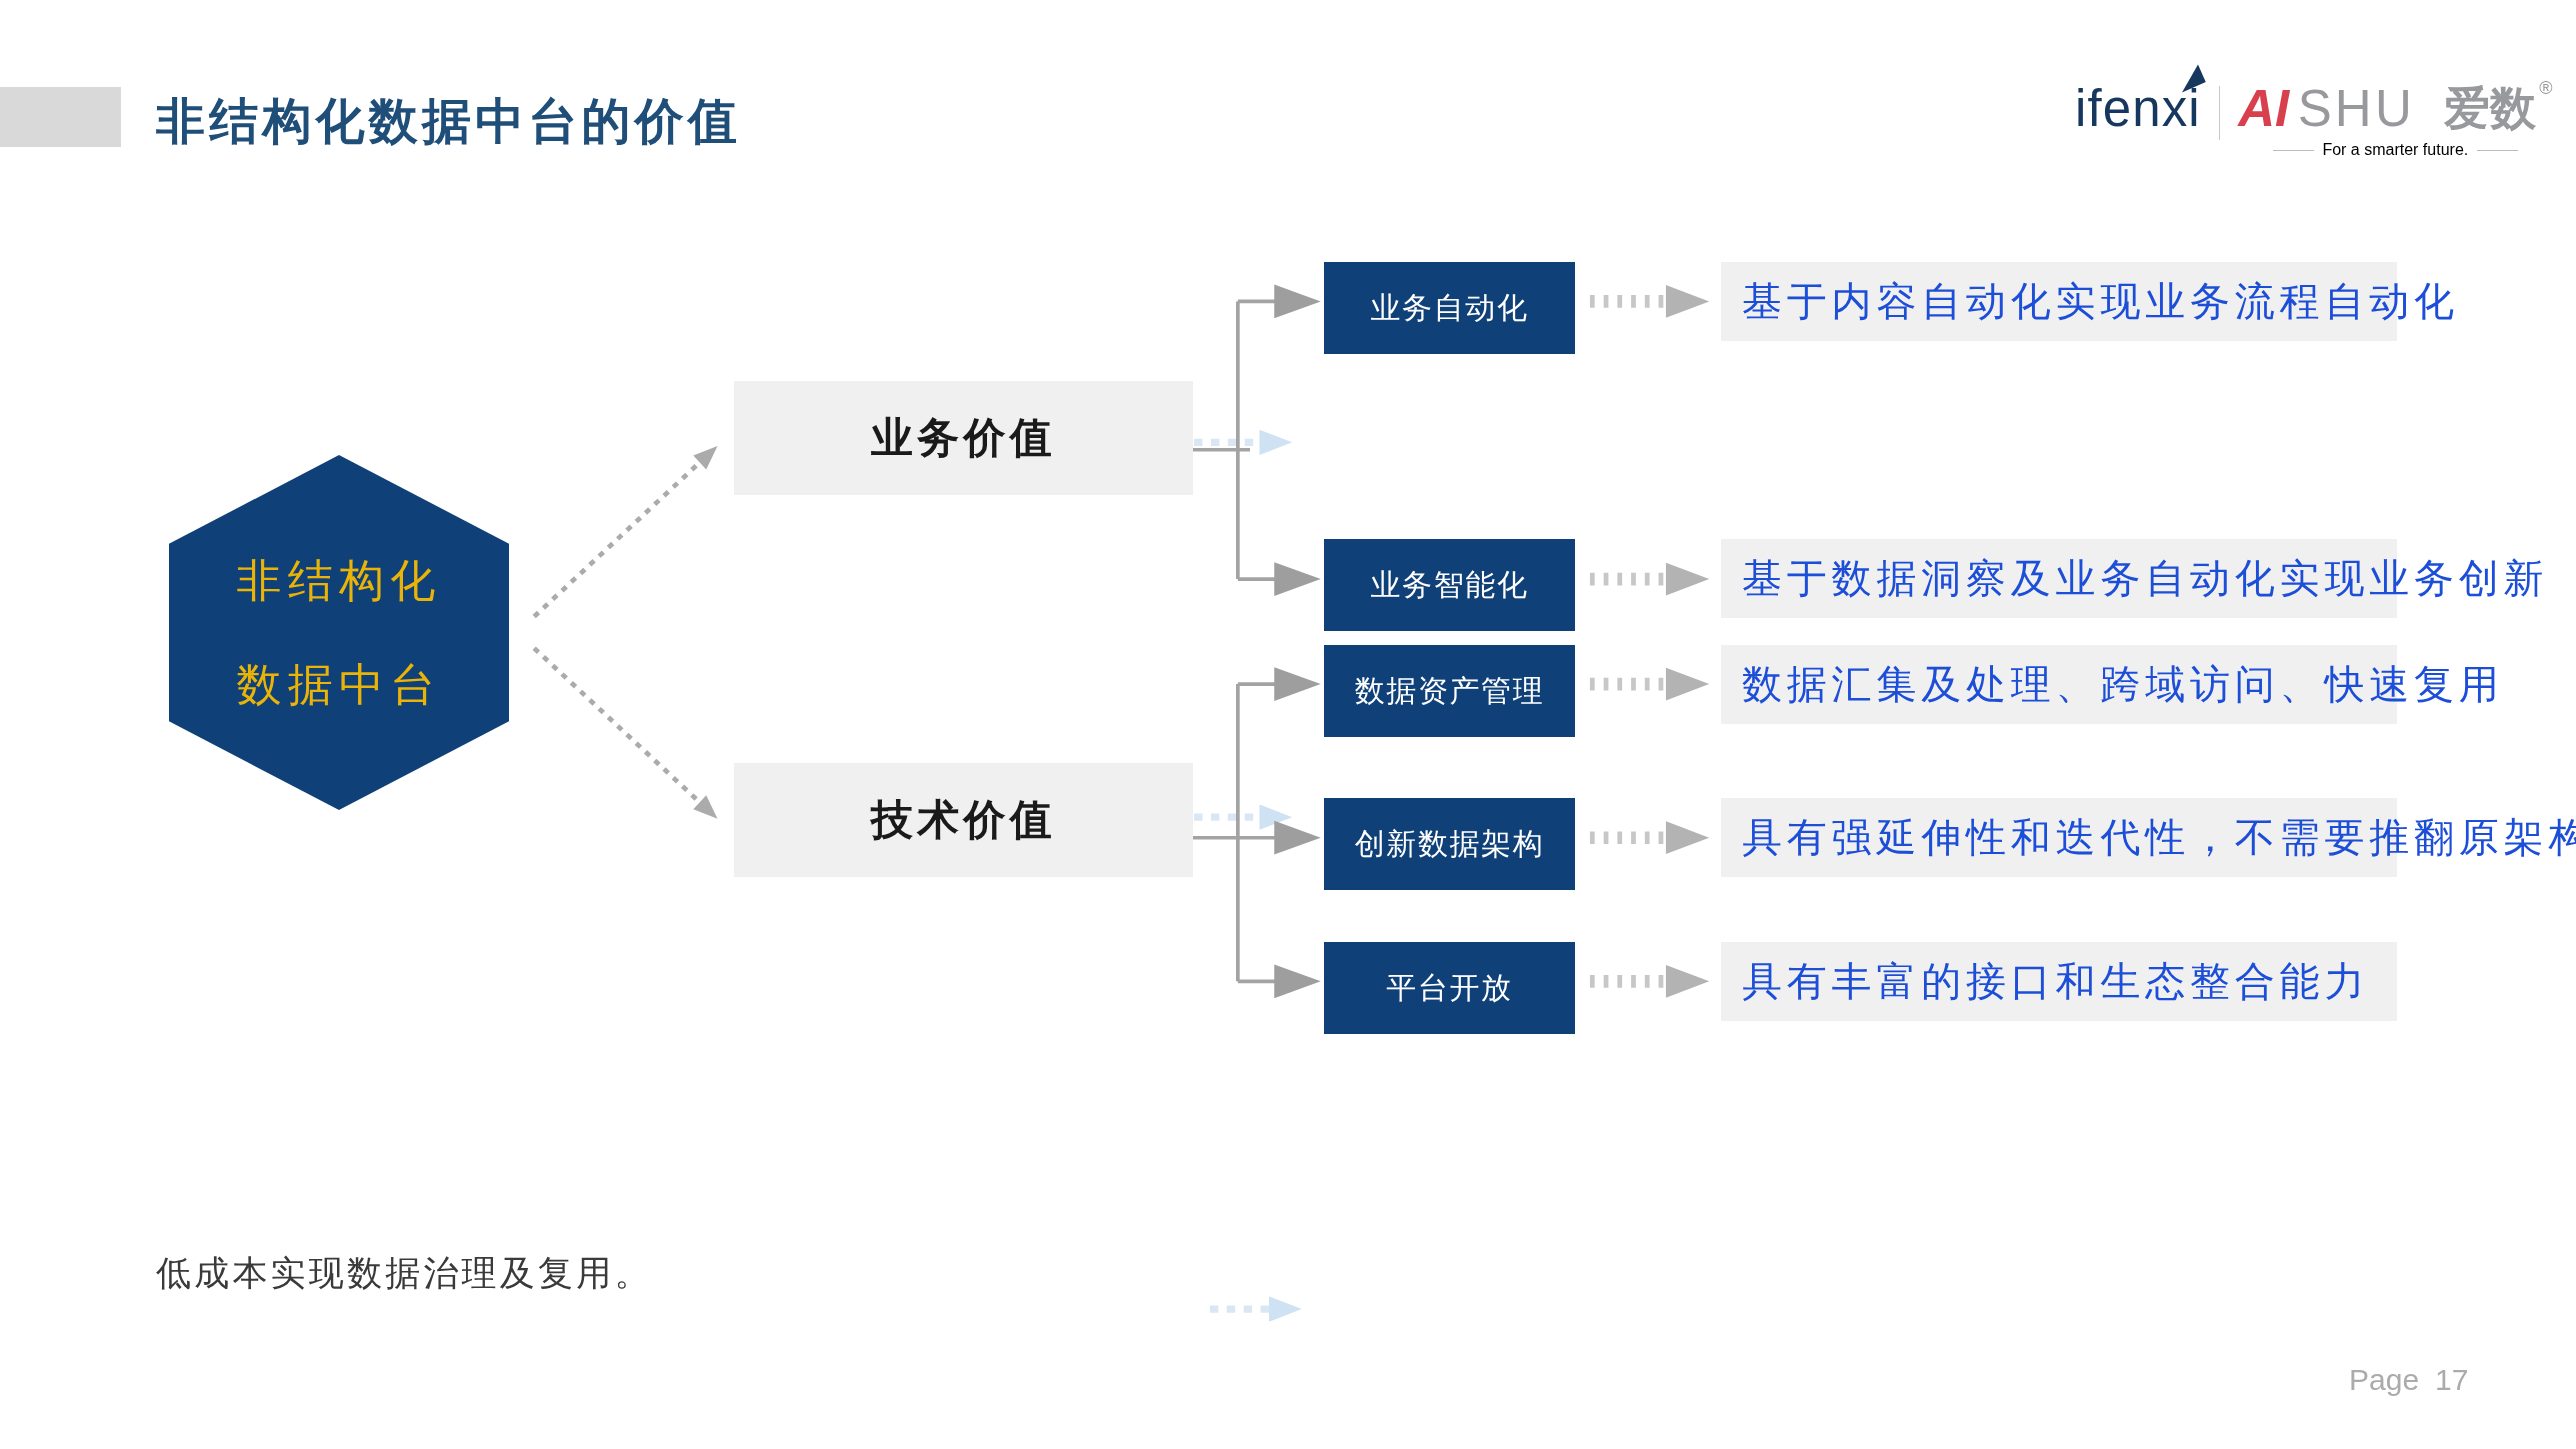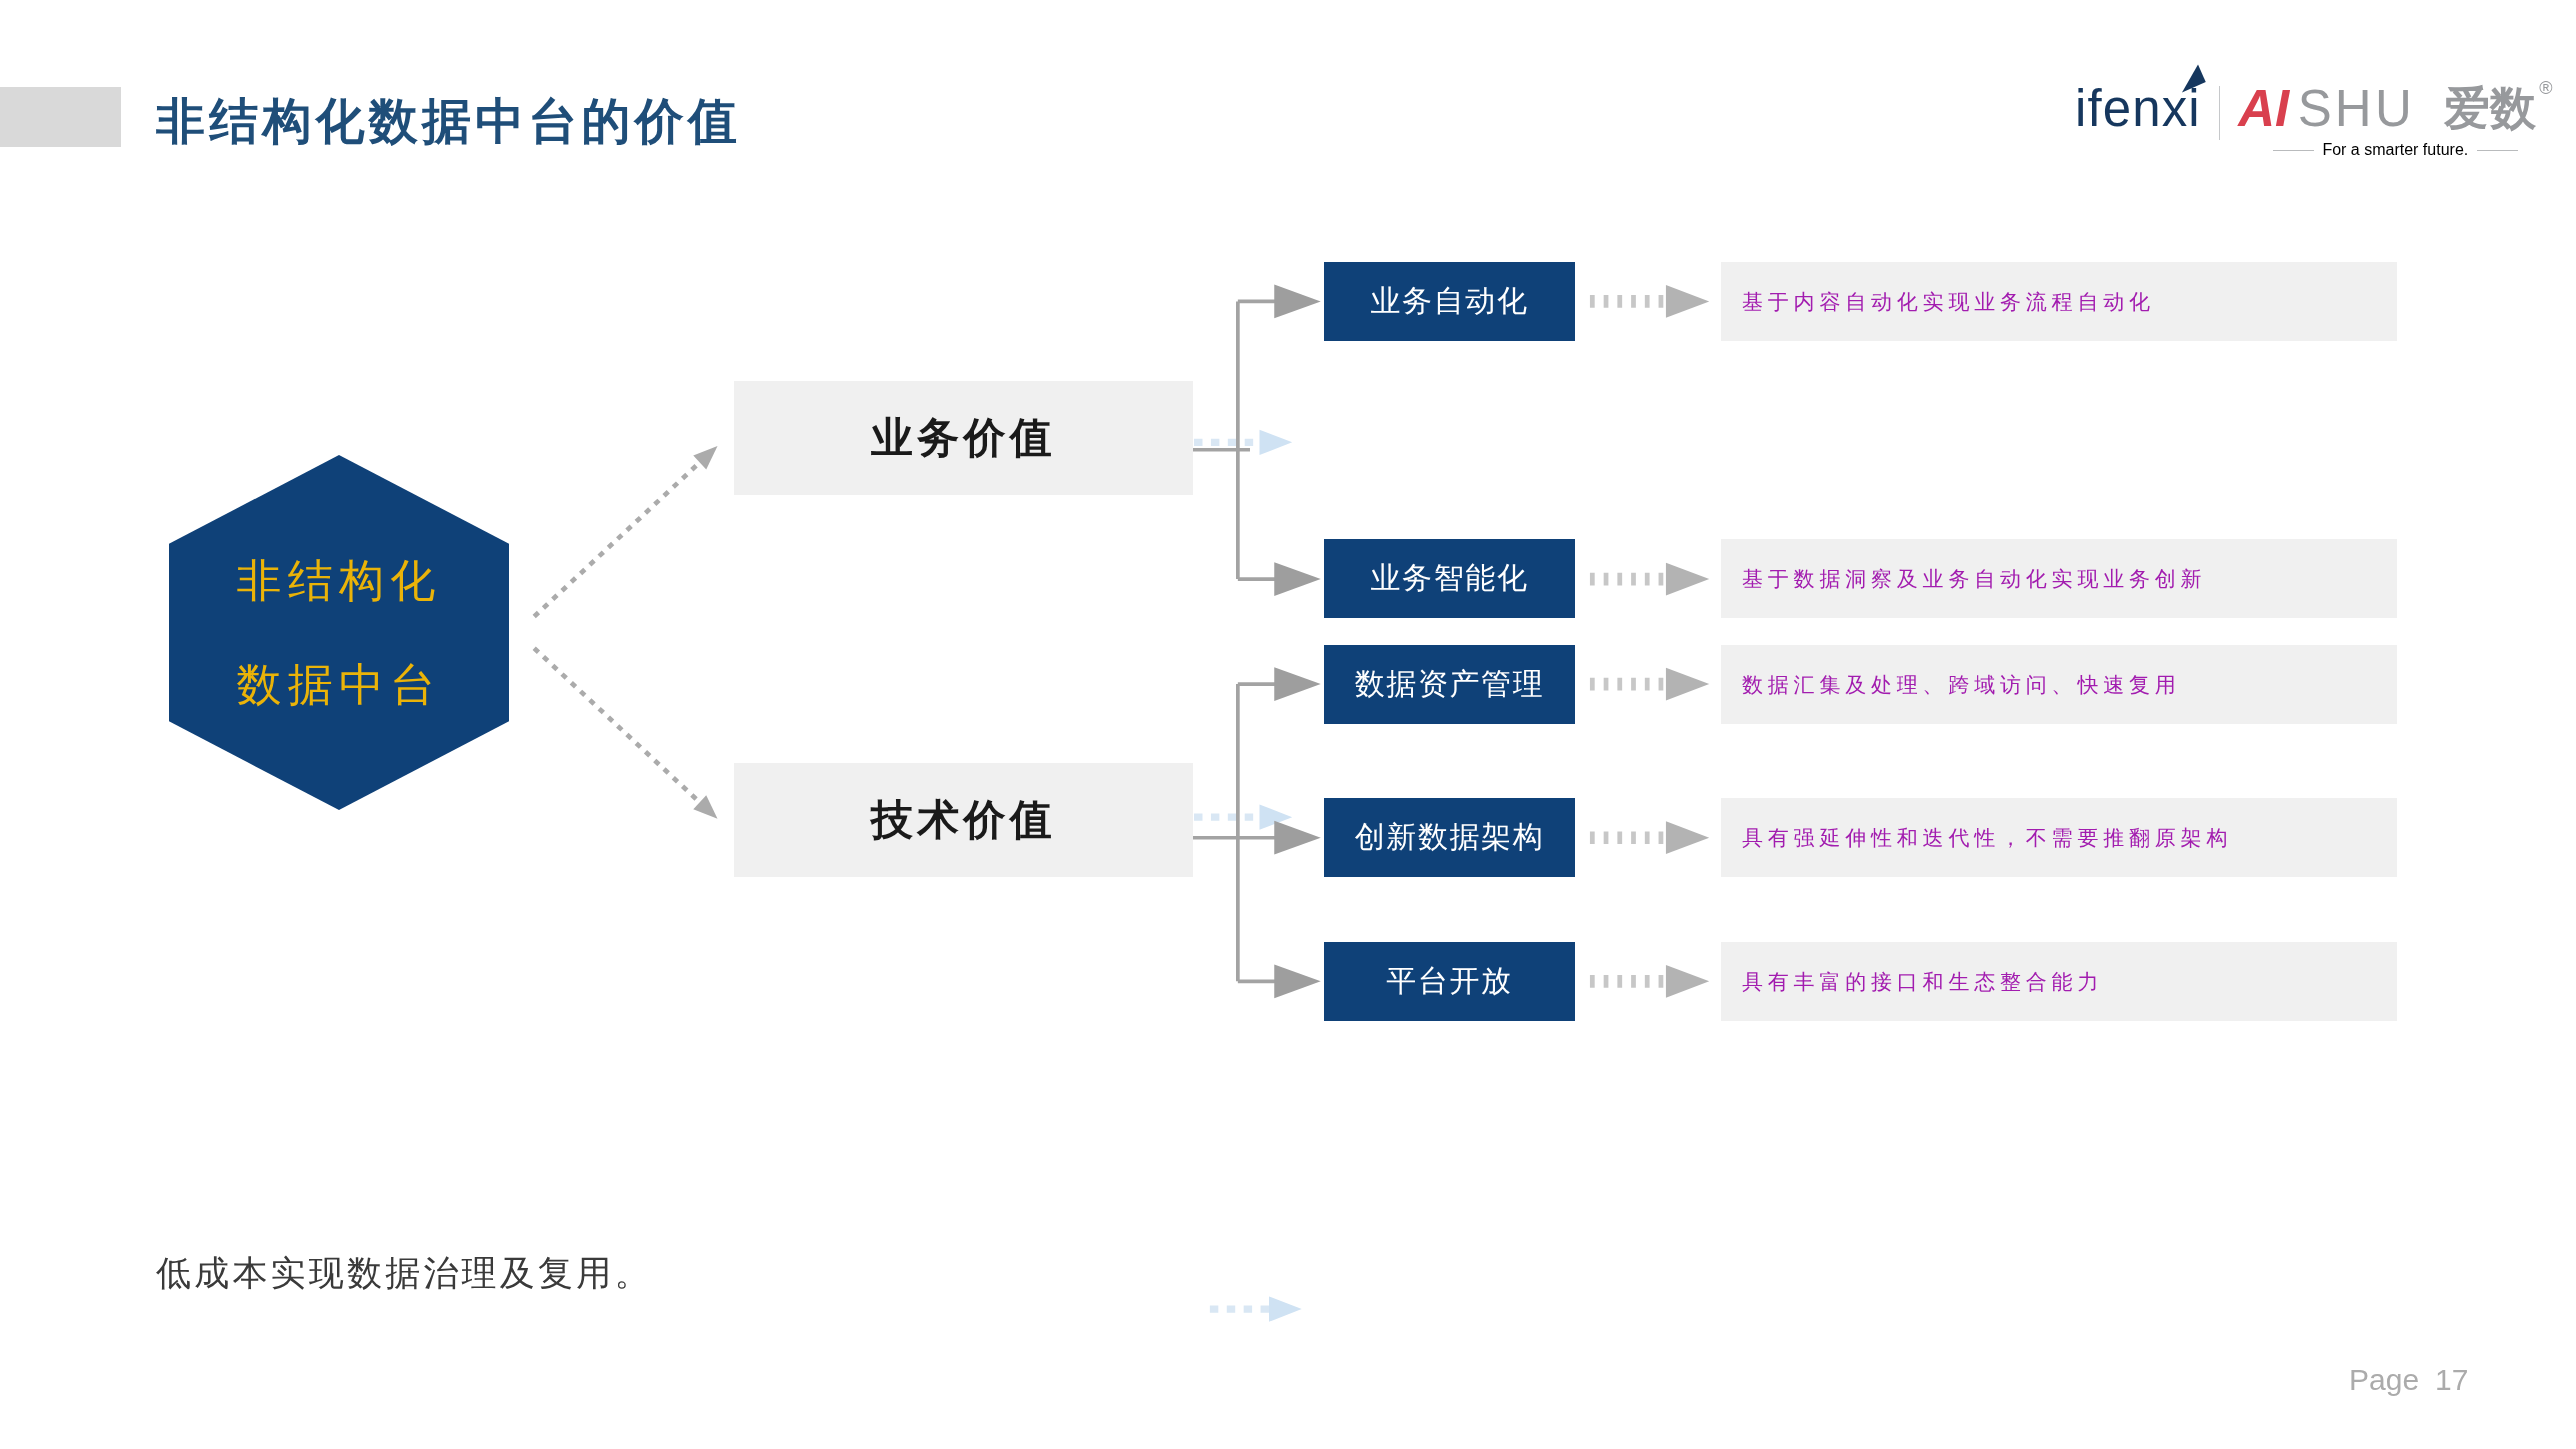--- a/index.html
+++ b/index.html
@@ -36,26 +36,26 @@
   .hexagon span{color:#eab308;font-size:45px;letter-spacing:6.3px;line-height:1;white-space:nowrap;}
 
   
   .value-box{position:absolute;left:734px;width:459px;height:114px;background:#F0F0F0;
       display:flex;align-items:center;justify-content:center;z-index:2;}
   .value-box span{font-size:42px;font-weight:600;color:#1A1A1A;letter-spacing:4.2px;white-space:nowrap;}
   .value-box.biz{top:381px;}
   .value-box.tech{top:763px;}
 
   
-  .node{position:absolute;left:1324px;width:251px;height:79px;background:#0F4178;
+  .node{position:absolute;left:1324px;width:251px;height:92px;background:#0F4178;
       display:flex;align-items:center;justify-content:center;z-index:2;}
   .node span{color:#ffffff;font-size:30px;letter-spacing:1.6px;white-space:nowrap;}
   .desc{position:absolute;left:1721px;width:676px;height:79px;background:#F0F0F0;
       display:flex;align-items:center;z-index:2;padding-left:21px;box-sizing:border-box;}
-  .desc span{color:#a21caf;font-size:21px;letter-spacing:4.8px;white-space:nowrap;}
+  .desc span{color:#1d4ed8;font-size:40px;letter-spacing:4.8px;white-space:nowrap;}
 
   
   .summary-line{position:absolute;left:156px;font-size:35px;color:#3A3A3A;letter-spacing:3.2px;
       white-space:nowrap;z-index:2;}
   .summary-line.l1{top:1176px;}
   .summary-line.l2{top:1250px;}
 
   
   .page-num{position:absolute;left:2349px;top:1363px;display:flex;gap:16px;font-size:30px;
       color:#ABABAB;z-index:2;}

